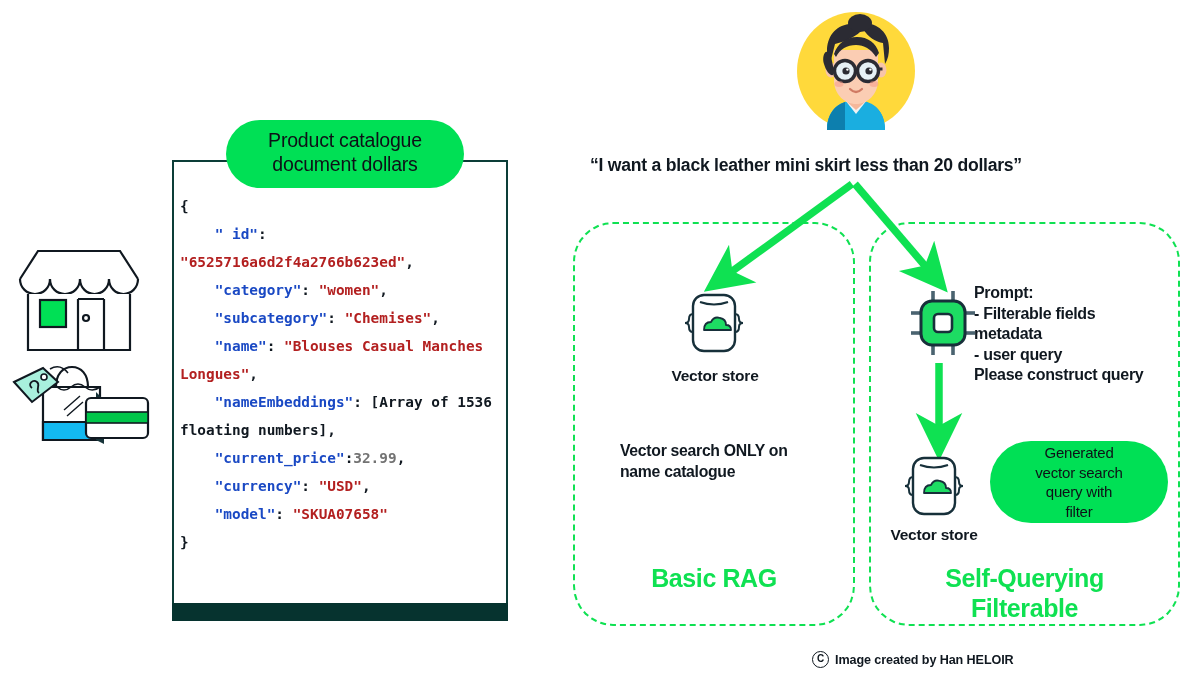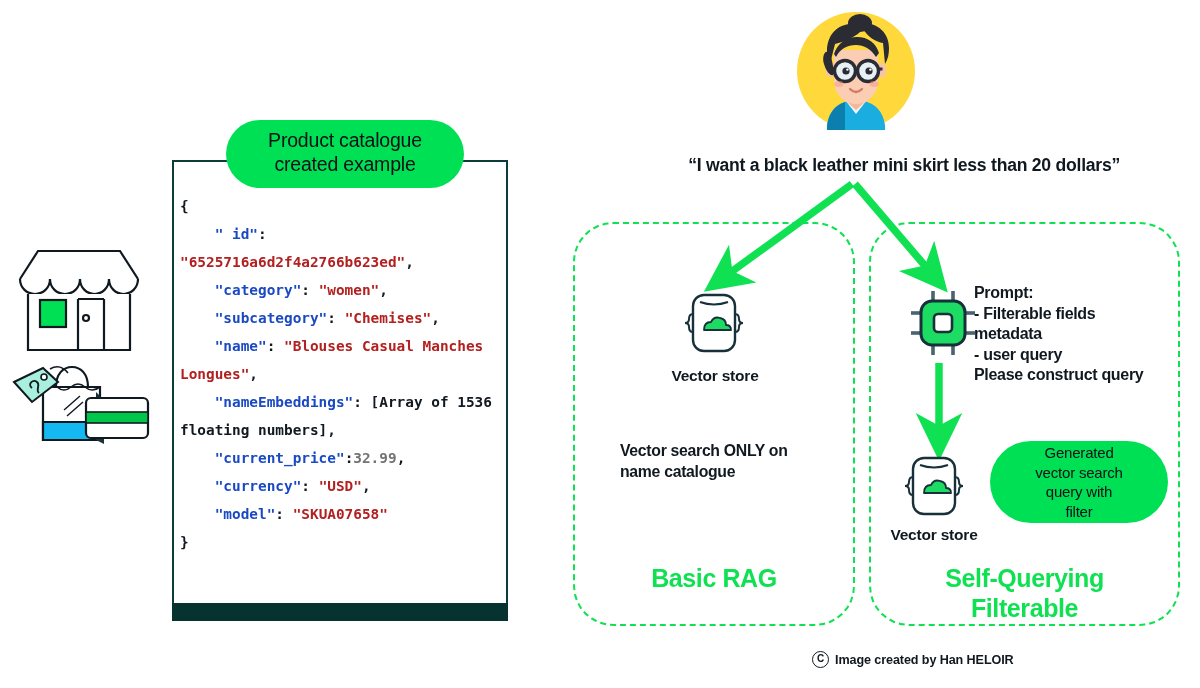--- a/index.html
+++ b/index.html
@@ -64,21 +64,21 @@
   .tok-num { color: #737373; }
   .tok-pun { color: #101820; }
 
   
   #avatar { left: 797px; top: 12px; width: 118px; height: 118px; }
 
   
   #user-quote {
     left: 590px; top: 155px;
     width: 530px;
-    text-align: right;
+    text-align: left;
     font-size: 17.6px;
     font-weight: bold;
     color: #101820;
     letter-spacing: -0.25px;
   }
 
   
   #arrow-layer { left: 0; top: 0; width: 1200px; height: 688px; pointer-events: none; }
 
   
@@ -227,21 +227,21 @@
       <rect x="78" y="180" width="62" height="11" fill="#00c64a" stroke="#101820" stroke-width="1.6"></rect>
     </g>
   </svg>
 </div>
 
 <div class="abs" id="doc-card"></div>
 <div class="abs" id="doc-footer-bar"></div>
 
 <div class="abs" id="doc-badge">
   <span style="white-space:pre-line;">Product catalogue
-created example</span>
+document dollars</span>
 </div>
 
 <div class="abs" id="doc-code"><div><span class="tok-pun">{</span></div><div><span class="tok-pun">    </span><span class="tok-key">" id"</span><span class="tok-pun">:</span></div><div><span class="tok-str">"6525716a6d2f4a2766b623ed"</span><span class="tok-pun">,</span></div><div><span class="tok-pun">    </span><span class="tok-key">"category"</span><span class="tok-pun">: </span><span class="tok-str">"women"</span><span class="tok-pun">,</span></div><div><span class="tok-pun">    </span><span class="tok-key">"subcategory"</span><span class="tok-pun">: </span><span class="tok-str">"Chemises"</span><span class="tok-pun">,</span></div><div><span class="tok-pun">    </span><span class="tok-key">"name"</span><span class="tok-pun">: </span><span class="tok-str">"Blouses Casual Manches Longues"</span><span class="tok-pun">,</span></div><div><span class="tok-pun">    </span><span class="tok-key">"nameEmbeddings"</span><span class="tok-pun">: [Array of 1536 floating numbers],</span></div><div><span class="tok-pun">    </span><span class="tok-key">"current_price"</span><span class="tok-pun">:</span><span class="tok-num">32.99</span><span class="tok-pun">,</span></div><div><span class="tok-pun">    </span><span class="tok-key">"currency"</span><span class="tok-pun">: </span><span class="tok-str">"USD"</span><span class="tok-pun">,</span></div><div><span class="tok-pun">    </span><span class="tok-key">"model"</span><span class="tok-pun">: </span><span class="tok-str">"SKUA07658"</span></div><div><span class="tok-pun">}</span></div></div>
 
 <div class="abs" id="avatar">
   <svg viewBox="0 0 118 118" width="118" height="118">
     <circle cx="59" cy="59" r="59" fill="#ffd93b"></circle>
 
     <path d="M30 118 c0 -20 13 -29 29 -29 c16 0 29 9 29 29 Z" fill="#0a9fd8"></path>
     <path d="M30 118 c0 -18 10 -27 22 -29 l7 12 l7 -12 c12 2 22 11 22 29 Z" fill="#1aaee0"></path>

